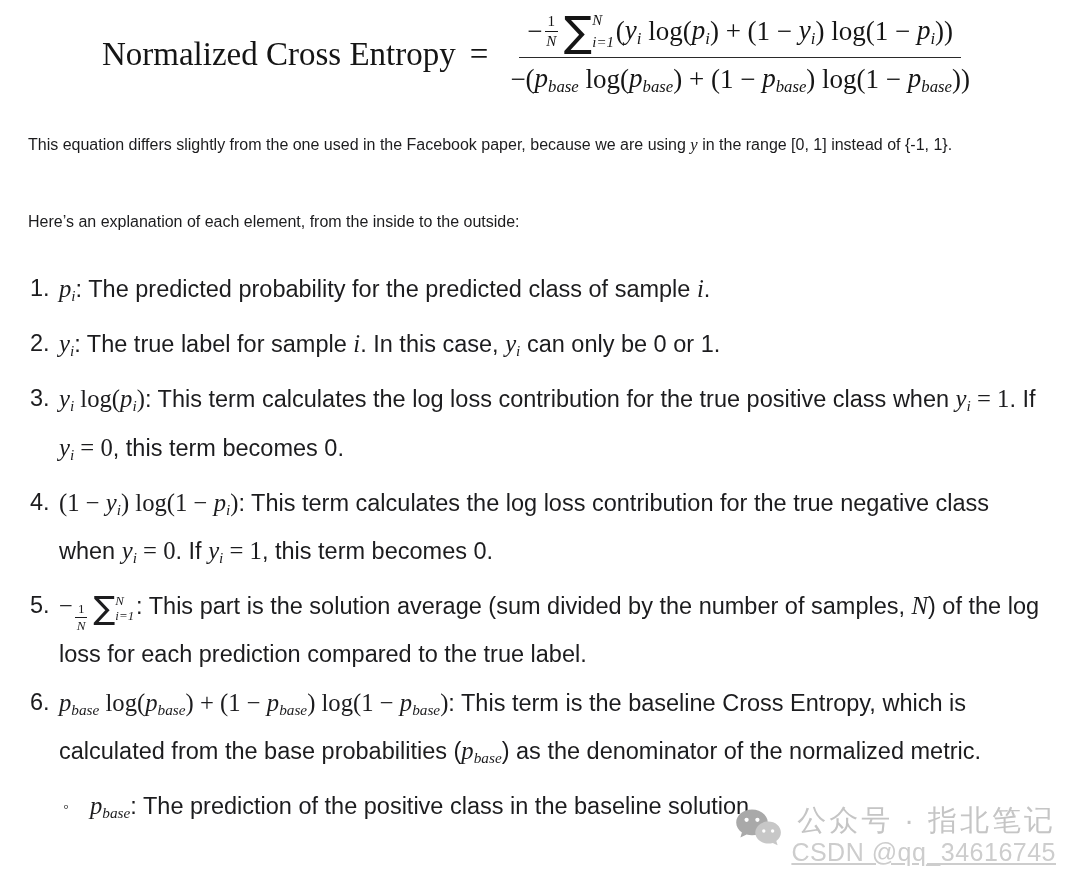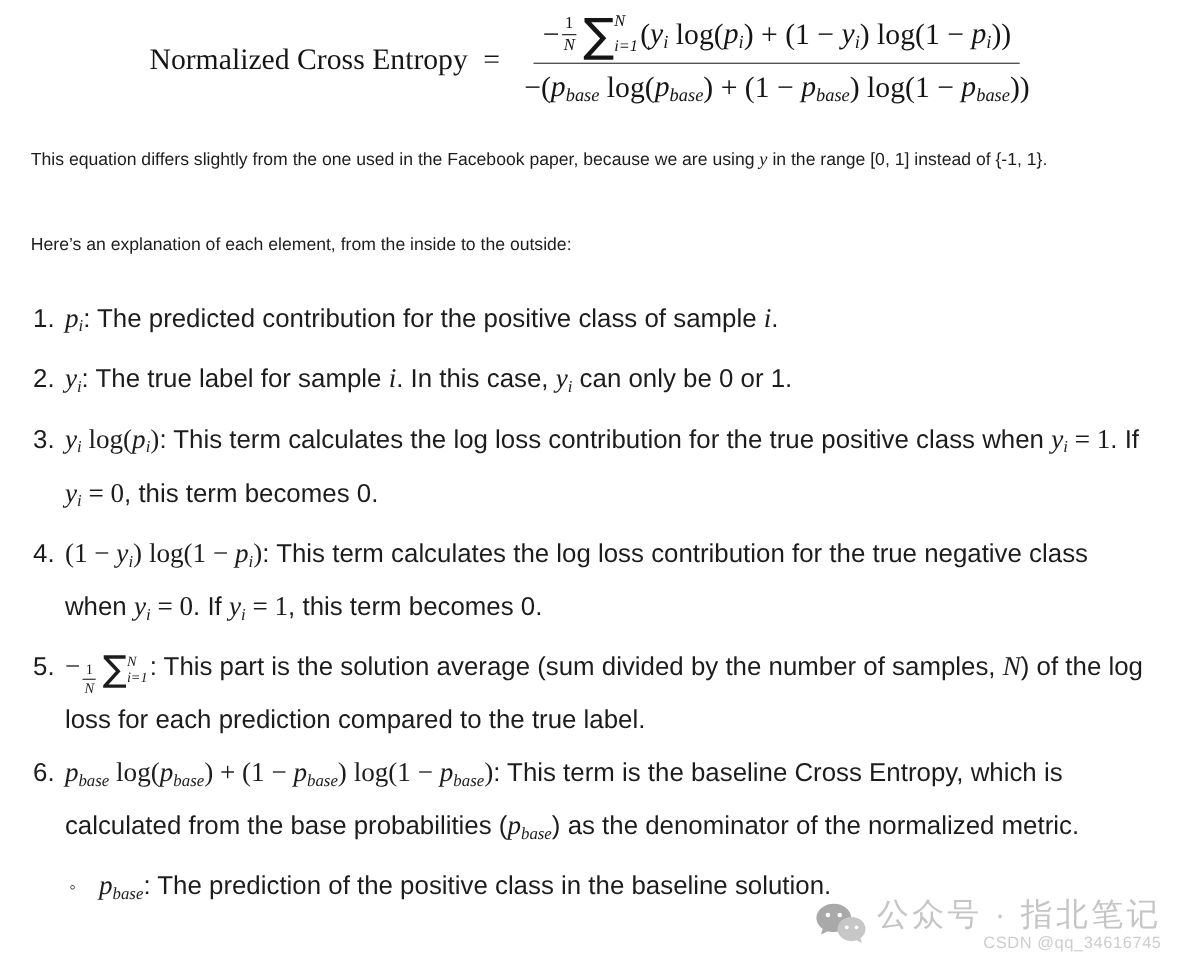--- a/index.html
+++ b/index.html
@@ -6,21 +6,21 @@
   html,body { background:#ffffff; }
   .page {
     position:relative; width:1080px; height:873px; background:#ffffff;
     color:#1c1c1e; font-family:"Liberation Sans", sans-serif; overflow:hidden;
   }
   
   .equation {
     display:flex; justify-content:center; align-items:center; gap:14px;
     padding-top:12px; color:#151515; font-family:"Liberation Serif", serif;
   }
-  .eq-lhs, .eq-eq { font-size:27px; white-space:nowrap; }
+  .eq-lhs, .eq-eq { font-size:33px; white-space:nowrap; }
   .bigfrac { display:inline-flex; flex-direction:column; align-items:center; font-size:27px; }
   .fnum { display:flex; align-items:center; border-bottom:1.6px solid #2a2a2a; padding:0 8px 5px; }
   .fden { display:flex; align-items:center; padding:5px 8px 0; }
   
   .mi { font-family:"Liberation Serif", serif; font-style:italic; }
   .mr { font-family:"Liberation Serif", serif; white-space:pre; }
   .msub-s { font-family:"Liberation Serif", serif; font-style:italic; font-size:0.62em; vertical-align:-0.28em; letter-spacing:0; }
   .frac { display:inline-flex; flex-direction:column; align-items:center;
           font-family:"Liberation Serif", serif; font-size:0.56em; line-height:1.12;
           vertical-align:0.12em; margin:0 4px 0 2px; }
@@ -43,21 +43,21 @@
   .l-content { flex:1; }
   .l-content .mi, .l-content .mr { font-size:1.05em; }
   .l-content .sum .s-sig { font-size:1.38em; }
   .sub-item { margin-left:33px; margin-top:4px; }
   .sub-marker { min-width:27px; flex:none; font-size:0.72em; line-height:41.5px; transform:translateY(1px); color:#2a2a2a; }
   
   .watermark { position:absolute; right:24px; bottom:6px; display:flex; align-items:flex-start; gap:10px; pointer-events:none; }
   .wm-icon { flex:none; margin-top:4px; }
   .wm-text { display:flex; flex-direction:column; align-items:flex-end; }
   .wm-line1 { font-size:29px; letter-spacing:3px; line-height:1.15; }
-  .wm-line2 { font-size:15px; letter-spacing:0.5px; line-height:1.2; }
+  .wm-line2 { font-size:25px; letter-spacing:0.5px; line-height:1.2;text-decoration:underline; }
 </style>
 </head>
 <body>
 
 <div class="page">
 
   <div class="equation">
     <span class="eq-lhs">Normalized Cross Entropy</span>
     <span class="eq-eq">=</span>
     <span class="bigfrac">
@@ -98,21 +98,21 @@
     </span>
   </div>
 
   <p class="para para-note"><span class="txt">This equation differs slightly from the one used in the Facebook paper, because we are using </span><span class="mi">y</span><span class="txt"> in the range [0, 1] instead of {-1, 1}.</span></p>
 
   <p class="para para-intro"><span class="txt">Here’s an explanation of each element, from the inside to the outside:</span></p>
 
   <div class="list">
       <div class="l-item">
         <span class="l-marker">1.</span>
-        <span class="l-content"><span class="mi">p<span class="msub-s">i</span></span><span class="txt">: The predicted contribution for the positive class of sample </span><span class="mi">i</span><span class="txt">.</span></span>
+        <span class="l-content"><span class="mi">p<span class="msub-s">i</span></span><span class="txt">: The predicted probability for the predicted class of sample </span><span class="mi">i</span><span class="txt">.</span></span>
       </div>
       <div class="l-item">
         <span class="l-marker">2.</span>
         <span class="l-content"><span class="mi">y<span class="msub-s">i</span></span><span class="txt">: The true label for sample </span><span class="mi">i</span><span class="txt">. In this case, </span><span class="mi">y<span class="msub-s">i</span></span><span class="txt"> can only be 0 or 1.</span></span>
       </div>
       <div class="l-item">
         <span class="l-marker">3.</span>
         <span class="l-content"><span class="mi">y<span class="msub-s">i</span></span><span class="mr"> log(</span><span class="mi">p<span class="msub-s">i</span></span><span class="mr">)</span><span class="txt">: This term calculates the log loss contribution for the true positive class when </span><span class="mi">y<span class="msub-s">i</span></span><span class="mr"> = 1</span><span class="txt">. If </span><span class="mi">y<span class="msub-s">i</span></span><span class="mr"> = 0</span><span class="txt">, this term becomes 0.</span></span>
       </div>
       <div class="l-item">

